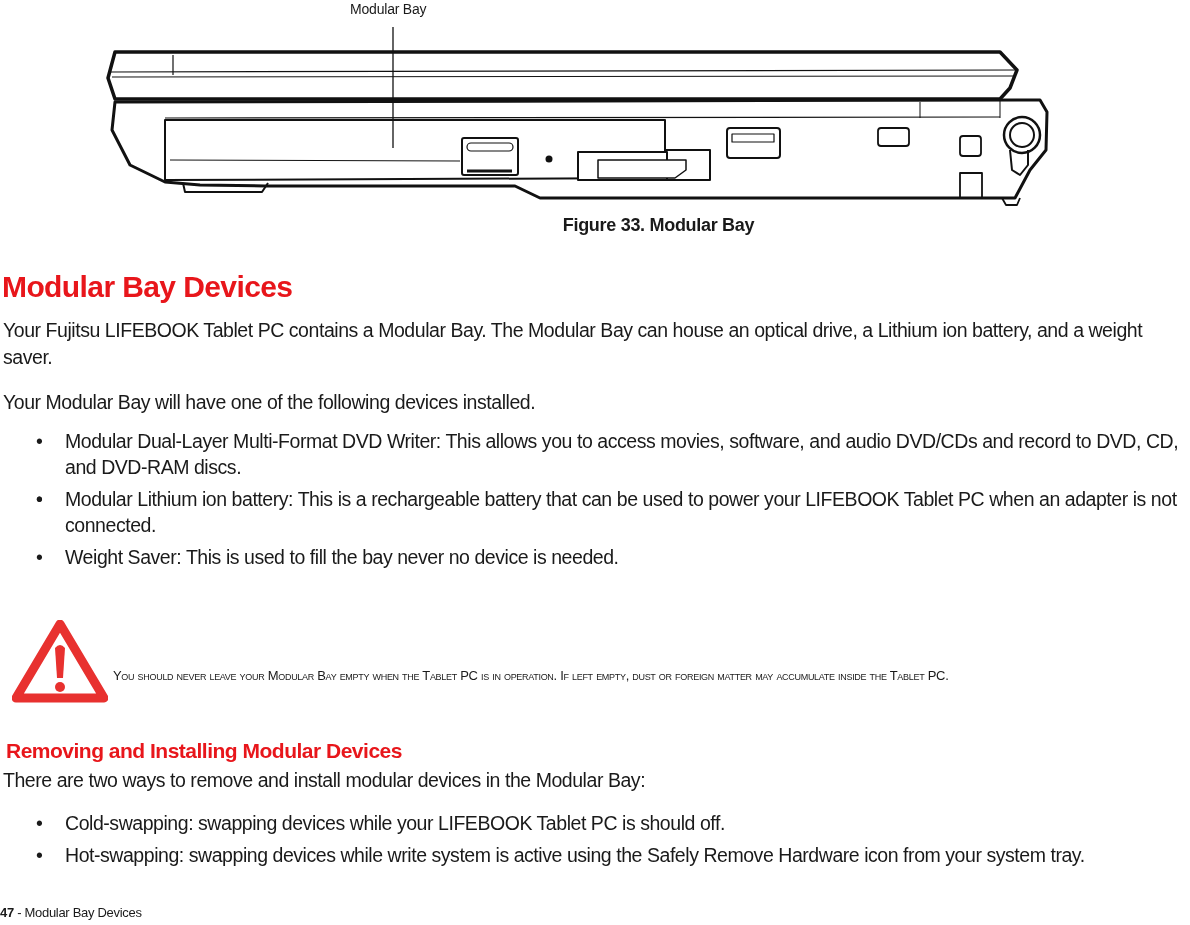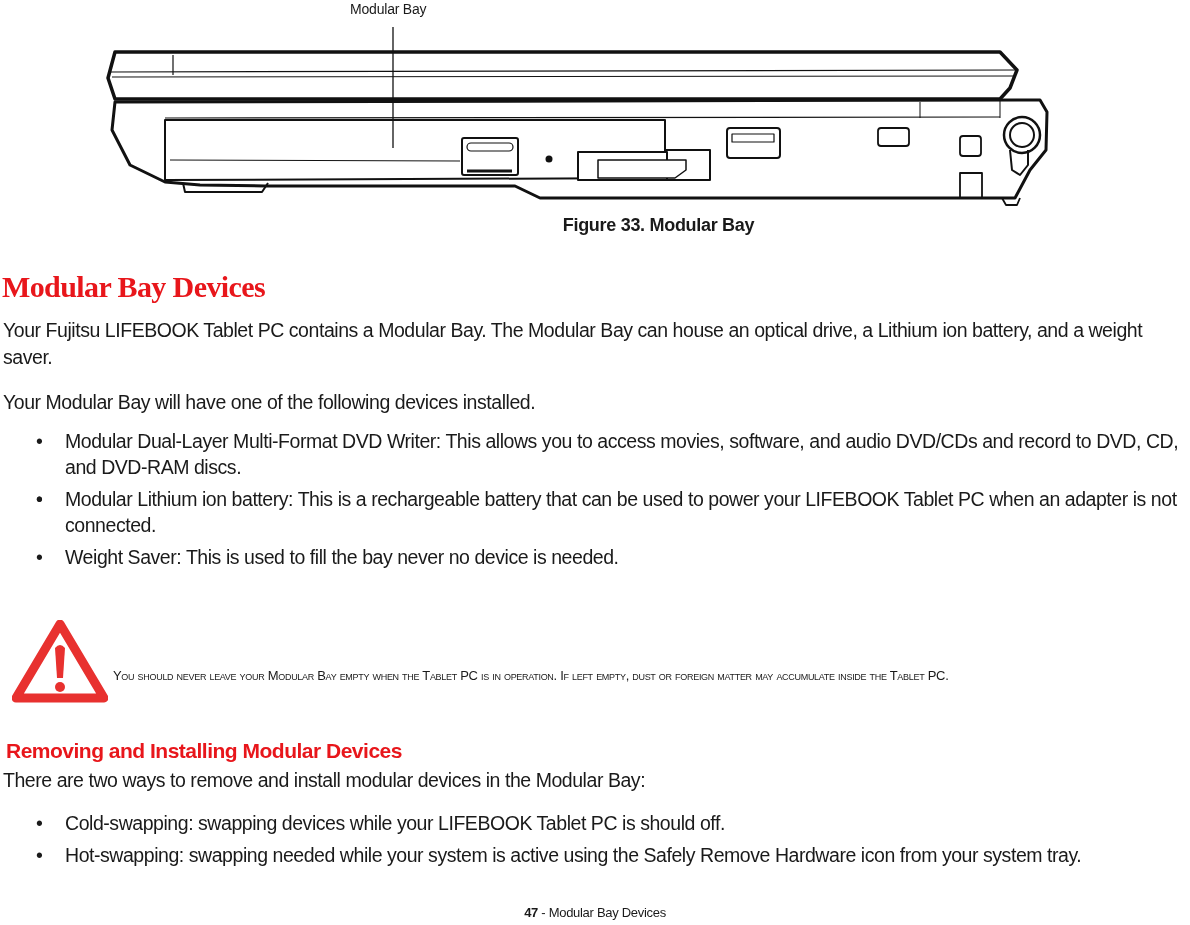--- a/index.html
+++ b/index.html
@@ -3,34 +3,34 @@
   <meta charset="utf-8">
   <style>
     html, body { margin:0; padding:0; background:#ffffff; }
     body { width:1190px; height:925px; position:relative; overflow:hidden;
            font-family:"Liberation Sans", "DejaVu Sans", sans-serif; color:#1a1a1a; }
     .abs { position:absolute; }
     #figure { left:100px; top:0; width:960px; height:212px; }
     #callout-label { left:350px; top:1px; font-size:14px; color:#1a1a1a; letter-spacing:-0.2px; }
     #caption { left:0; width:1087px; top:215px; text-align:center; padding-left:230px; box-sizing:border-box;
                font-size:18px; font-weight:bold; letter-spacing:-0.3px; }
-    #heading1 { left:2px; top:270px; font-size:30px; font-weight:bold; color:#e8161b; letter-spacing:-0.6px;font-family:Liberation Serif, serif; }
+    #heading1 { left:2px; top:270px; font-size:30px; font-weight:bold; color:#e8161b; letter-spacing:-0.6px; }
     .para { left:3px; font-size:19.5px; line-height:27px; letter-spacing:-0.45px; width:1190px; }
     #para1 { top:317px; }
     #para2 { top:389px; }
     .bullets { left:0; margin:0; padding:0; list-style:none; width:1190px; }
     .bullets li { position:relative; padding-left:65px; font-size:19.5px; line-height:26px; letter-spacing:-0.45px; margin-bottom:6px; }
     .bullets li .dot { position:absolute; left:36px; top:0; }
     #list1 { top:428px; }
     #warn-icon { left:12px; top:620px; width:96px; height:84px; }
     #warning { left:113px; top:664px; width:1060px; font-size:13px; line-height:24px; letter-spacing:-0.3px; font-variant:small-caps; text-transform:none; }
     #heading2 { left:2px; top:735px; font-size:21px; font-weight:bold; color:#e8161b; letter-spacing:-0.5px; }
     #para3 { top:767px; }
     #list2 { top:810px; }
-    #footer { left:0; width:1190px; top:905px; text-align:center; font-size:13px; letter-spacing:-0.3px; }
+    #footer { left:0; width:1190px; top:905px; font-size:13px; letter-spacing:-0.3px; }
     #footer b { font-weight:bold; }
   </style>
 </head>
 <body>
 
 <svg id="figure" class="abs" viewBox="100 0 960 212" xmlns="http://www.w3.org/2000/svg" fill="none" stroke="#111" stroke-linejoin="round">
 
   <path d="M115 52 L1000 52 L1017 70 L1010 88 L1000 99 L115 99 L108 78 Z" stroke-width="3.5" fill="#fff"></path>
   <line x1="110" y1="72" x2="1015" y2="70" stroke-width="1.2"></line>
   <line x1="112" y1="77" x2="1014" y2="76" stroke-width="1"></line>
@@ -89,16 +89,16 @@
   <path d="M43 28 Q48 22 53 28 L51 58 L45 58 Z" fill="#e8312f"></path>
   <ellipse cx="48" cy="67" rx="5" ry="5" fill="#e8312f"></ellipse>
 </svg>
 <div id="warning" class="abs">You should never leave your Modular Bay empty when the Tablet PC is in operation. If left empty, dust or foreign matter may accumulate inside the Tablet PC.</div>
 
 <h2 id="heading2" class="abs" style="margin:4px">Removing and Installing Modular Devices</h2>
 <p id="para3" class="abs para" style="margin:0">There are two ways to remove and install modular devices in the Modular Bay:</p>
 
 <ul id="list2" class="abs bullets">
   <li><span class="dot">•</span><span>Cold-swapping: swapping devices while your LIFEBOOK Tablet PC is should off.</span></li>
-  <li><span class="dot">•</span><span>Hot-swapping: swapping needed while your system is active using the Safely Remove Hardware icon from your system tray.</span></li>
+  <li><span class="dot">•</span><span>Hot-swapping: swapping devices while write system is active using the Safely Remove Hardware icon from your system tray.</span></li>
 </ul>
 
 <div id="footer" class="abs"><b>47</b><span> - Modular Bay Devices</span></div>
 
 </body></html>

